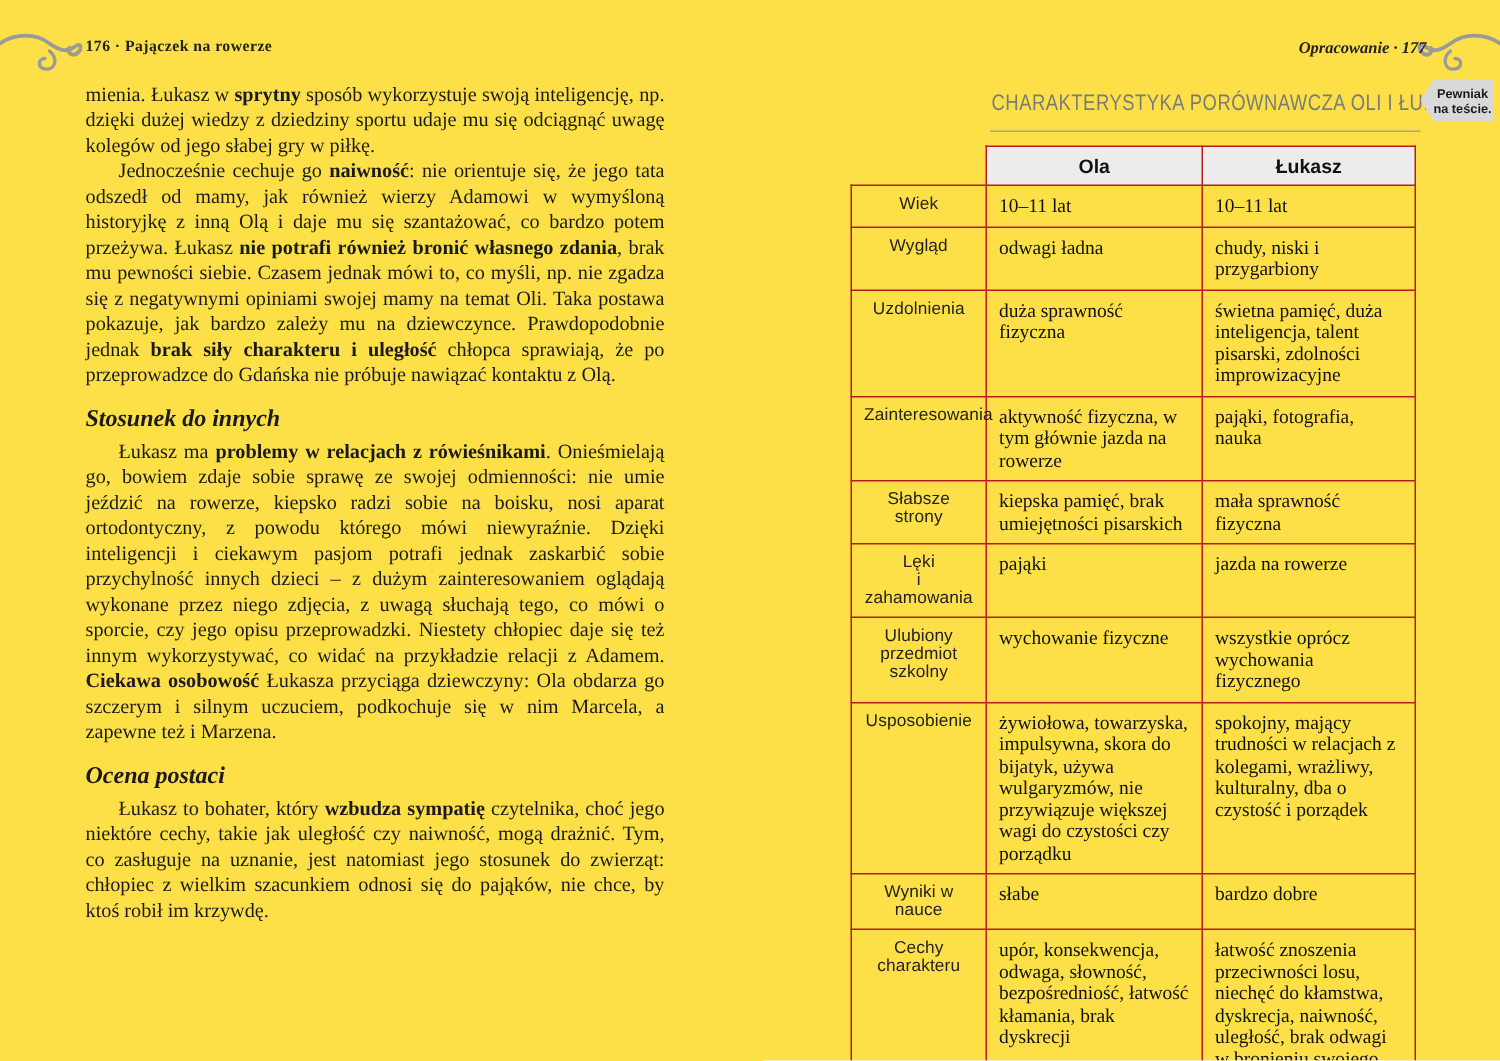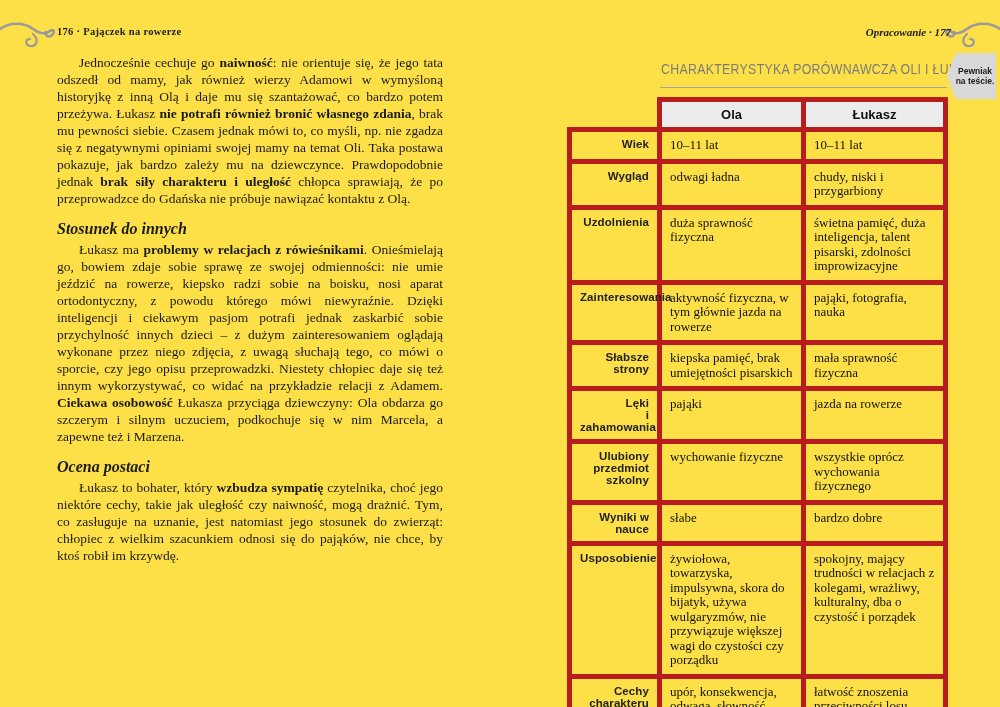--- a/index.html
+++ b/index.html
@@ -25,36 +25,36 @@
   .left-body h3{margin:13px 0 4px;font-size:16px;font-style:italic;font-weight:bold;}
 
   
   .cmp-title{position:absolute;left:661px;top:60px;font-family:"Liberation Sans",sans-serif;
              font-size:15px;color:#7b7b7b;white-space:nowrap;transform:scaleX(.82);
              transform-origin:0 50%;letter-spacing:.4px;}
   .title-rule{position:absolute;left:660px;top:87px;width:287px;height:0;
               border-top:1.5px solid #a6a6a6;}
 
   
-  .badge{position:absolute;left:947px;top:53px;width:49px;height:46px;background:#d9d9d9;
+  .badge{position:absolute;left:947px;top:53px;width:49px;height:28px;background:#d9d9d9;
          clip-path:polygon(0 50%,18% 0,100% 0,100% 100%,18% 100%);
          font-family:"Liberation Sans",sans-serif;font-size:8.5px;line-height:10px;
          font-weight:bold;color:#1a1a1a;display:flex;align-items:center;justify-content:center;
          text-align:center;padding-left:7px;box-sizing:border-box;white-space:pre-line;}
 
   
   .cmp-table{position:absolute;left:567px;top:97px;width:376px;border-collapse:collapse;
              table-layout:fixed;}
-  .cmp-table th,.cmp-table td{border:5px solid #b91c1c;vertical-align:top;
+  .cmp-table th,.cmp-table td{border:1px solid #b91c1c;vertical-align:top;
              padding:6px 8px;box-sizing:border-box;}
   .cmp-table thead th{background:#ececec;font-family:"Liberation Sans",sans-serif;
              font-size:13px;font-weight:bold;text-align:center;padding:5px 4px;color:#111;}
   .cmp-table thead th.ghost{border:none;background:transparent;}
   .cmp-table tbody th.rowlabel{font-family:"Liberation Sans",sans-serif;font-size:11.5px;
-             font-weight:bold;text-align:right;color:#222;white-space:pre-line;
+             font-weight:normal;text-align:center;color:#222;white-space:pre-line;
              letter-spacing:.1px;}
   .cmp-table tbody td{font-family:"Liberation Serif",serif;font-size:13px;line-height:14.5px;
              text-align:left;color:#111;}
   .col-label{width:90px;} .col-ola{width:144px;} .col-lukasz{width:142px;}
 </style>
 </head>
 <body>
 
 <div class="sheet">
 
@@ -68,20 +68,21 @@
     <svg width="55" height="34" viewBox="0 0 55 34" aria-hidden="true">
       <path d="M0 9 C 10 2, 24 2, 33 9 C 40 14, 45 15, 50 11 C 54 8, 55 12, 52 15 C 49 18, 45 16, 46 12" fill="none" stroke="#9a9a9a" stroke-width="2.6" stroke-linecap="round"></path>
       <path d="M33 14 C 39 19, 37 27, 30 26 C 25 25, 25 19, 30 19" fill="none" stroke="#9a9a9a" stroke-width="2.2" stroke-linecap="round"></path>
     </svg>
   </div>
 
   <div class="run-head-left">176 · Pajączek na rowerze</div>
   <div class="run-head-right">Opracowanie · 177</div>
 
   <div class="left-body">
+      <p><span>mienia. Łukasz w </span><b>sprytny</b><span> sposób wykorzystuje swoją inteligencję, np. dzięki dużej wiedzy z dziedziny sportu udaje mu się odciągnąć uwagę kolegów od jego słabej gry w piłkę.</span></p>
       <p class="indent"><span>Jednocześnie cechuje go </span><b>naiwność</b><span>: nie orientuje się, że jego tata odszedł od mamy, jak również wierzy Adamowi w wymyśloną historyjkę z inną Olą i daje mu się szantażować, co bardzo potem przeżywa. Łukasz </span><b>nie potrafi również bronić własnego zdania</b><span>, brak mu pewności siebie. Czasem jednak mówi to, co myśli, np. nie zgadza się z negatywnymi opiniami swojej mamy na temat Oli. Taka postawa pokazuje, jak bardzo zależy mu na dziewczynce. Prawdopodobnie jednak </span><b>brak siły charakteru i uległość</b><span> chłopca sprawiają, że po przeprowadzce do Gdańska nie próbuje nawiązać kontaktu z Olą.</span></p>
       <h3>Stosunek do innych</h3>
       <p class="indent"><span>Łukasz ma </span><b>problemy w relacjach z rówieśnikami</b><span>. Onieśmielają go, bowiem zdaje sobie sprawę ze swojej odmienności: nie umie jeździć na rowerze, kiepsko radzi sobie na boisku, nosi aparat ortodontyczny, z powodu którego mówi niewyraźnie. Dzięki inteligencji i ciekawym pasjom potrafi jednak zaskarbić sobie przychylność innych dzieci – z dużym zainteresowaniem oglądają wykonane przez niego zdjęcia, z uwagą słuchają tego, co mówi o sporcie, czy jego opisu przeprowadzki. Niestety chłopiec daje się też innym wykorzystywać, co widać na przykładzie relacji z Adamem. </span><b>Ciekawa osobowość</b><span> Łukasza przyciąga dziewczyny: Ola obdarza go szczerym i silnym uczuciem, podkochuje się w nim Marcela, a zapewne też i Marzena.</span></p>
       <h3>Ocena postaci</h3>
       <p class="indent"><span>Łukasz to bohater, który </span><b>wzbudza sympatię</b><span> czytelnika, choć jego niektóre cechy, takie jak uległość czy naiwność, mogą drażnić. Tym, co zasługuje na uznanie, jest natomiast jego stosunek do zwierząt: chłopiec z wielkim szacunkiem odnosi się do pająków, nie chce, by ktoś robił im krzywdę.</span></p>
     </div>
 
   <div class="cmp-title">CHARAKTERYSTYKA PORÓWNAWCZA OLI I ŁUKASZA</div>
   <div class="title-rule"></div>
   <div class="badge">Pewniak
@@ -132,28 +133,28 @@
           <td>pająki</td>
           <td>jazda na rowerze</td>
         </tr>
         <tr>
           <th class="rowlabel">Ulubiony
 przedmiot szkolny</th>
           <td>wychowanie fizyczne</td>
           <td>wszystkie oprócz wychowania fizycznego</td>
         </tr>
         <tr>
+          <th class="rowlabel">Usposobienie</th>
+          <td>żywiołowa, towarzyska, impulsywna, skora do bijatyk, używa wulgaryzmów, nie przywiązuje większej wagi do czystości czy porządku</td>
+          <td>spokojny, mający trudności w relacjach z kolegami, wrażliwy, kulturalny, dba o czystość i porządek</td>
+        </tr>
+        <tr>
           <th class="rowlabel">Wyniki w nauce</th>
           <td>słabe</td>
           <td>bardzo dobre</td>
-        </tr>
-        <tr>
-          <th class="rowlabel">Usposobienie</th>
-          <td>żywiołowa, towarzyska, impulsywna, skora do bijatyk, używa wulgaryzmów, nie przywiązuje większej wagi do czystości czy porządku</td>
-          <td>spokojny, mający trudności w relacjach z kolegami, wrażliwy, kulturalny, dba o czystość i porządek</td>
         </tr>
         <tr>
           <th class="rowlabel">Cechy charakteru</th>
           <td>upór, konsekwencja, odwaga, słowność, bezpośredniość, łatwość kłamania, brak dyskrecji</td>
           <td>łatwość znoszenia przeciwności losu, niechęć do kłamstwa, dyskrecja, naiwność, uległość, brak odwagi w bronieniu swojego zdania</td>
         </tr>
       </tbody>
   </table>
 
 </div>

